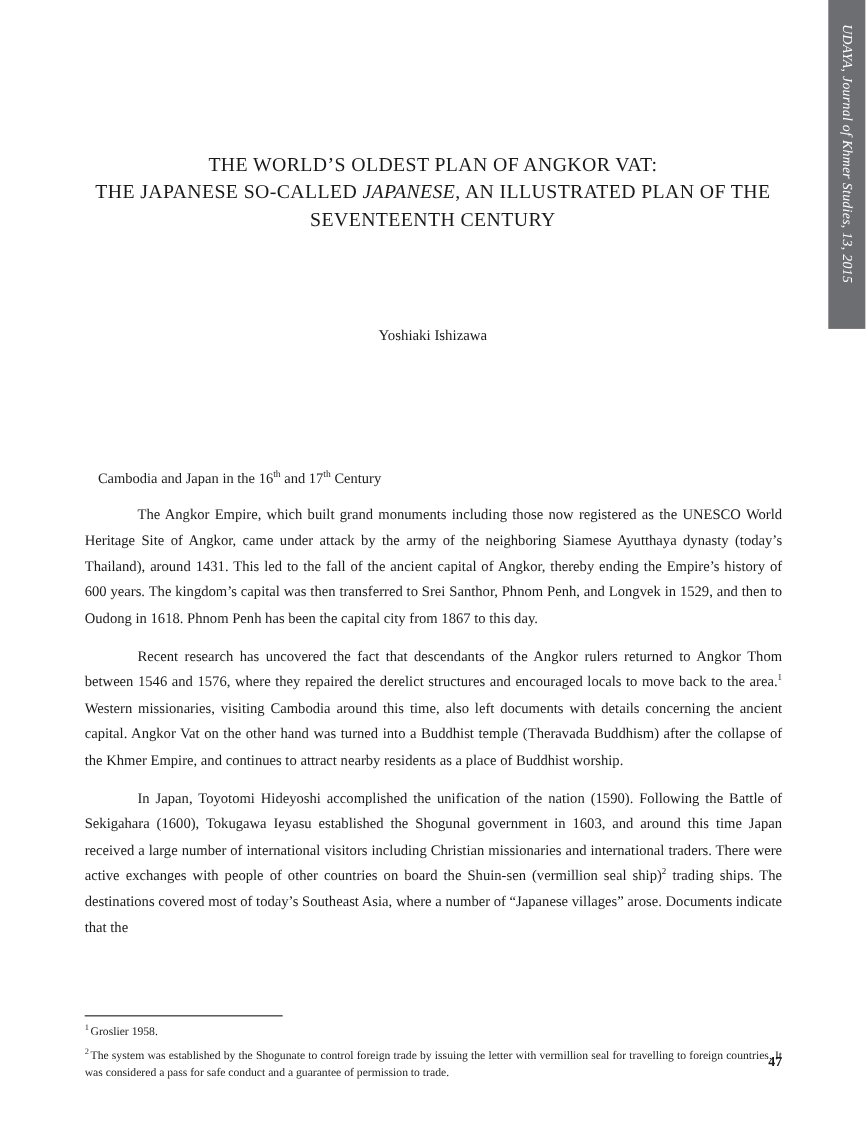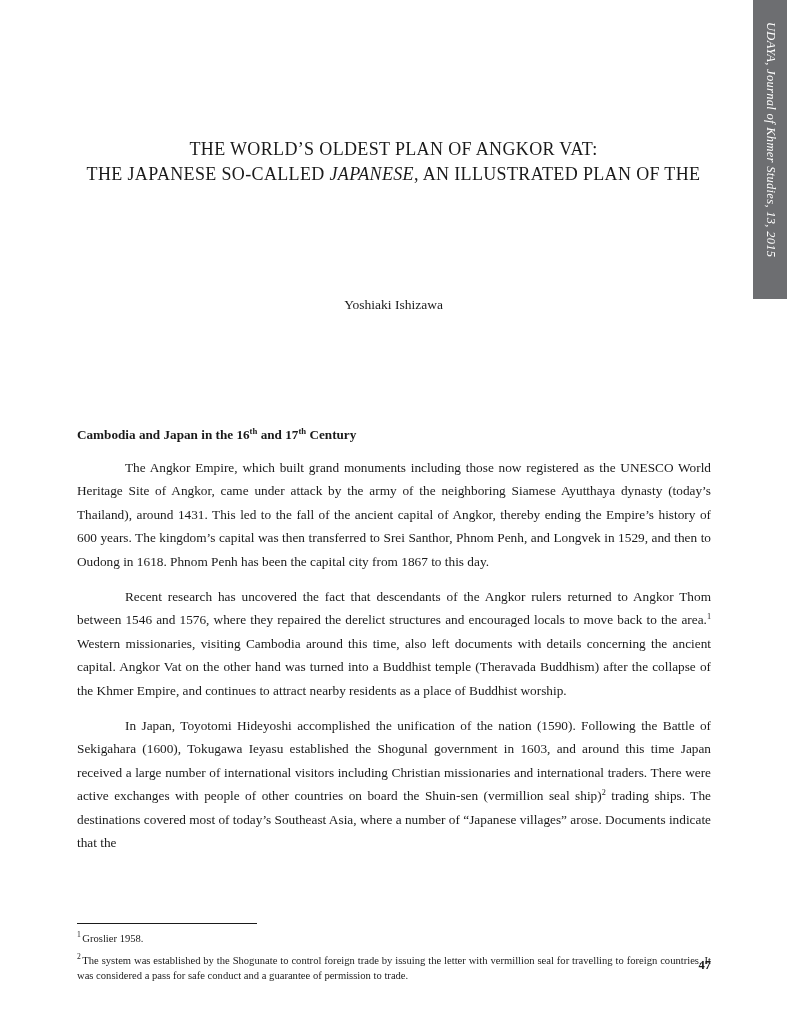--- a/index.html
+++ b/index.html
@@ -80,22 +80,22 @@
 
   
   .body-col {
     position: absolute;
     left: 77px;
     top: 426px;
     width: 634px;
   }
   h2.section-heading {
     font-size: 13.2px;
-    font-weight: bold;
-    margin: 0 0 10px 0;
+    font-weight: normal;
+    margin: 0 0 10px 12px;
     line-height: 18px;
   }
   h2.section-heading sup {
     font-size: 0.66em;
     vertical-align: super;
     line-height: 0;
   }
   p.para {
     margin: 12px 0 1px 0;
     font-size: 13.3px;
@@ -153,20 +153,21 @@
 
 <div class="page">
 
   <div class="journal-banner">
     <span class="vtext">UDAYA, Journal of Khmer Studies, 13, 2015</span>
   </div>
 
   <div class="title-block">
     <div class="title-line">THE WORLD’S OLDEST PLAN OF ANGKOR VAT:</div>
     <div class="title-line wrap"><span>THE JAPANESE SO-CALLED </span><i>JAPANESE</i><span>, AN ILLUSTRATED PLAN OF THE</span></div>
+    <div class="title-line">SEVENTEENTH CENTURY</div>
   </div>
 
   <div class="author-block">
     <div class="author-name">Yoshiaki Ishizawa</div>
   </div>
 
   <div class="body-col">
     <h2 class="section-heading"><span>Cambodia and Japan in the 16</span><sup>th</sup><span> and 17</span><sup>th</sup><span> Century</span></h2>
 
     <p class="para">The Angkor Empire, which built grand monuments including those now registered as the UNESCO World Heritage Site of Angkor, came under attack by the army of the neighboring Siamese Ayutthaya dynasty (today’s Thailand), around 1431. This led to the fall of the ancient capital of Angkor, thereby ending the Empire’s history of 600 years. The kingdom’s capital was then transferred to Srei Santhor, Phnom Penh, and Longvek in 1529, and then to Oudong in 1618. Phnom Penh has been the capital city from 1867 to this day.</p>

